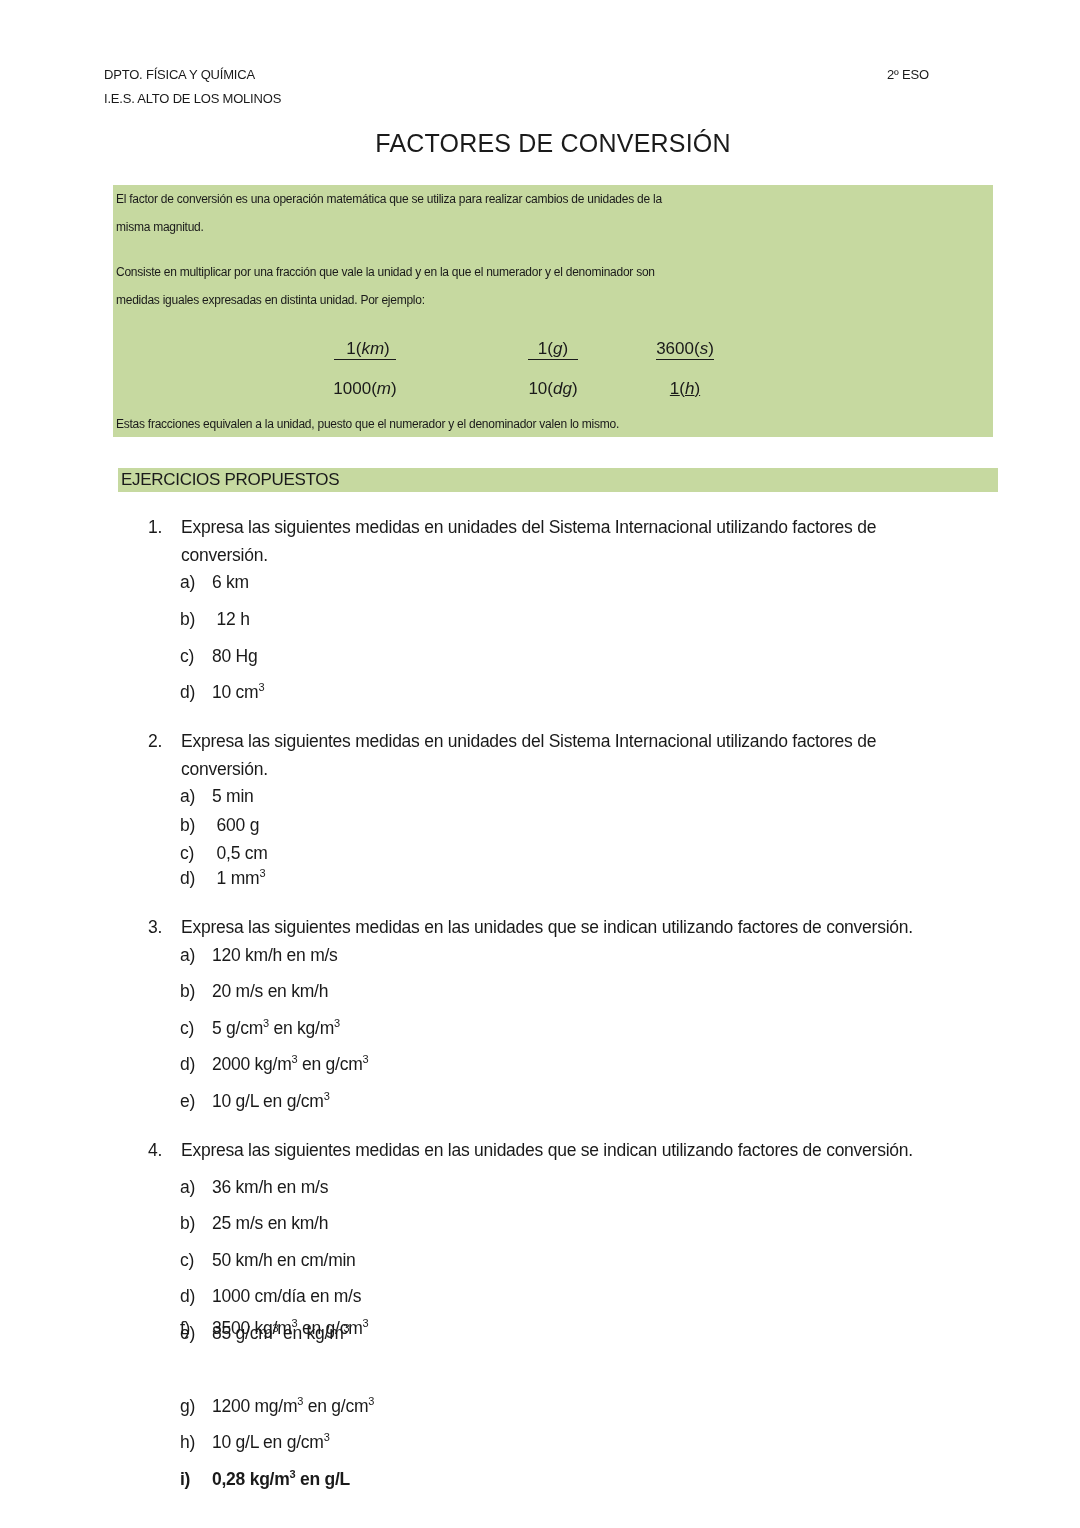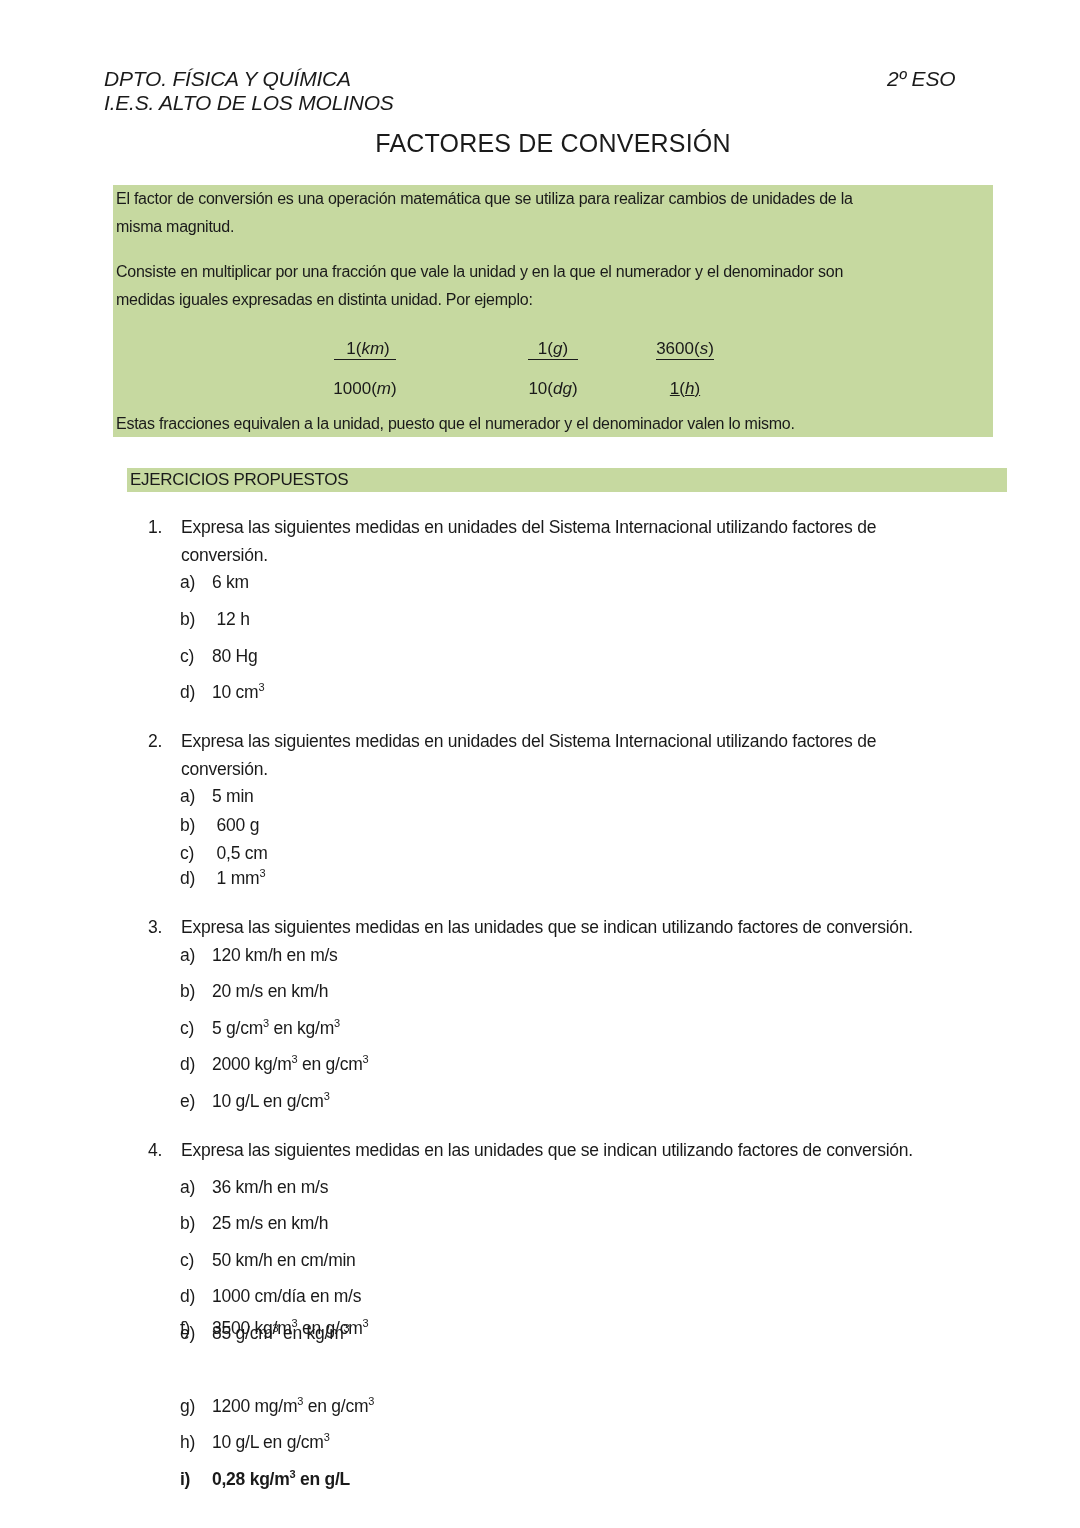--- a/index.html
+++ b/index.html
@@ -1,30 +1,30 @@
 <!DOCTYPE html>
 <html><head>
   <meta charset="utf-8">
   <style>
     html, body { margin: 0; padding: 0; background: #ffffff; }
     body {
       width: 1080px; height: 1528px; position: relative; overflow: hidden;
       font-family: "Liberation Sans", sans-serif; color: #1a1a1a;
     }
     .abs { position: absolute; }
-    .hdr { font-size: 21px; letter-spacing: -0.2px; font-style: italic; }
+    .hdr { font-size: 13px; letter-spacing: -0.2px; }
     .title { font-size: 25px; letter-spacing: 0.2px; }
     .green { background: #c6d9a0; }
     .intro-box { left: 113px; top: 185px; width: 880px; height: 252px; }
-    .p { font-size: 16px; line-height: 28px; letter-spacing: -0.25px; }
+    .p { font-size: 12px; line-height: 28px; letter-spacing: -0.25px; }
     .frac { position: absolute; text-align: center; font-size: 17px; line-height: 22px; }
     .frac .num { display: inline-block; border-bottom: 1.5px solid #1a1a1a; padding: 0 2px; line-height: 20px; }
     .frac .den { display: block; margin-top: 18px; }
     .frac i { font-style: italic; }
-    .section-band { left: 127px; top: 468px; width: 880px; height: 24px; }
+    .section-band { left: 118px; top: 468px; width: 880px; height: 24px; }
     .section-band span { position: absolute; left: 3px; top: 2px; font-size: 17px; letter-spacing: -0.3px; }
     .q { position: absolute; left: 148px; font-size: 17.5px; line-height: 28px; letter-spacing: -0.25px; }
     .q .n { position: absolute; left: 0; }
     .q .t { position: absolute; left: 33px; width: 790px; }
     .item { position: absolute; left: 180px; font-size: 17.5px; letter-spacing: -0.25px; white-space: nowrap; }
     .item .l { display: inline-block; width: 32px; }
     sup { font-size: 11px; vertical-align: 7px; line-height: 0; }
   </style>
 </head>
 <body>

